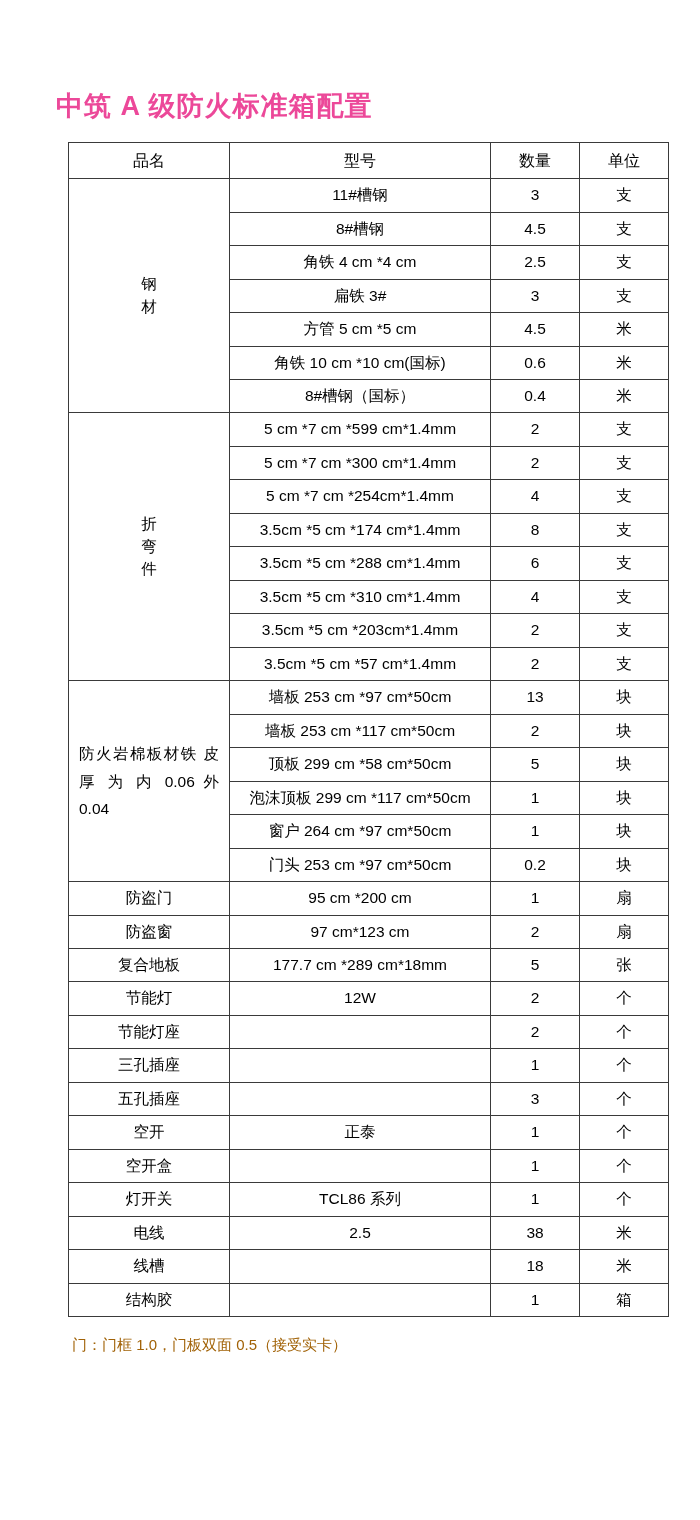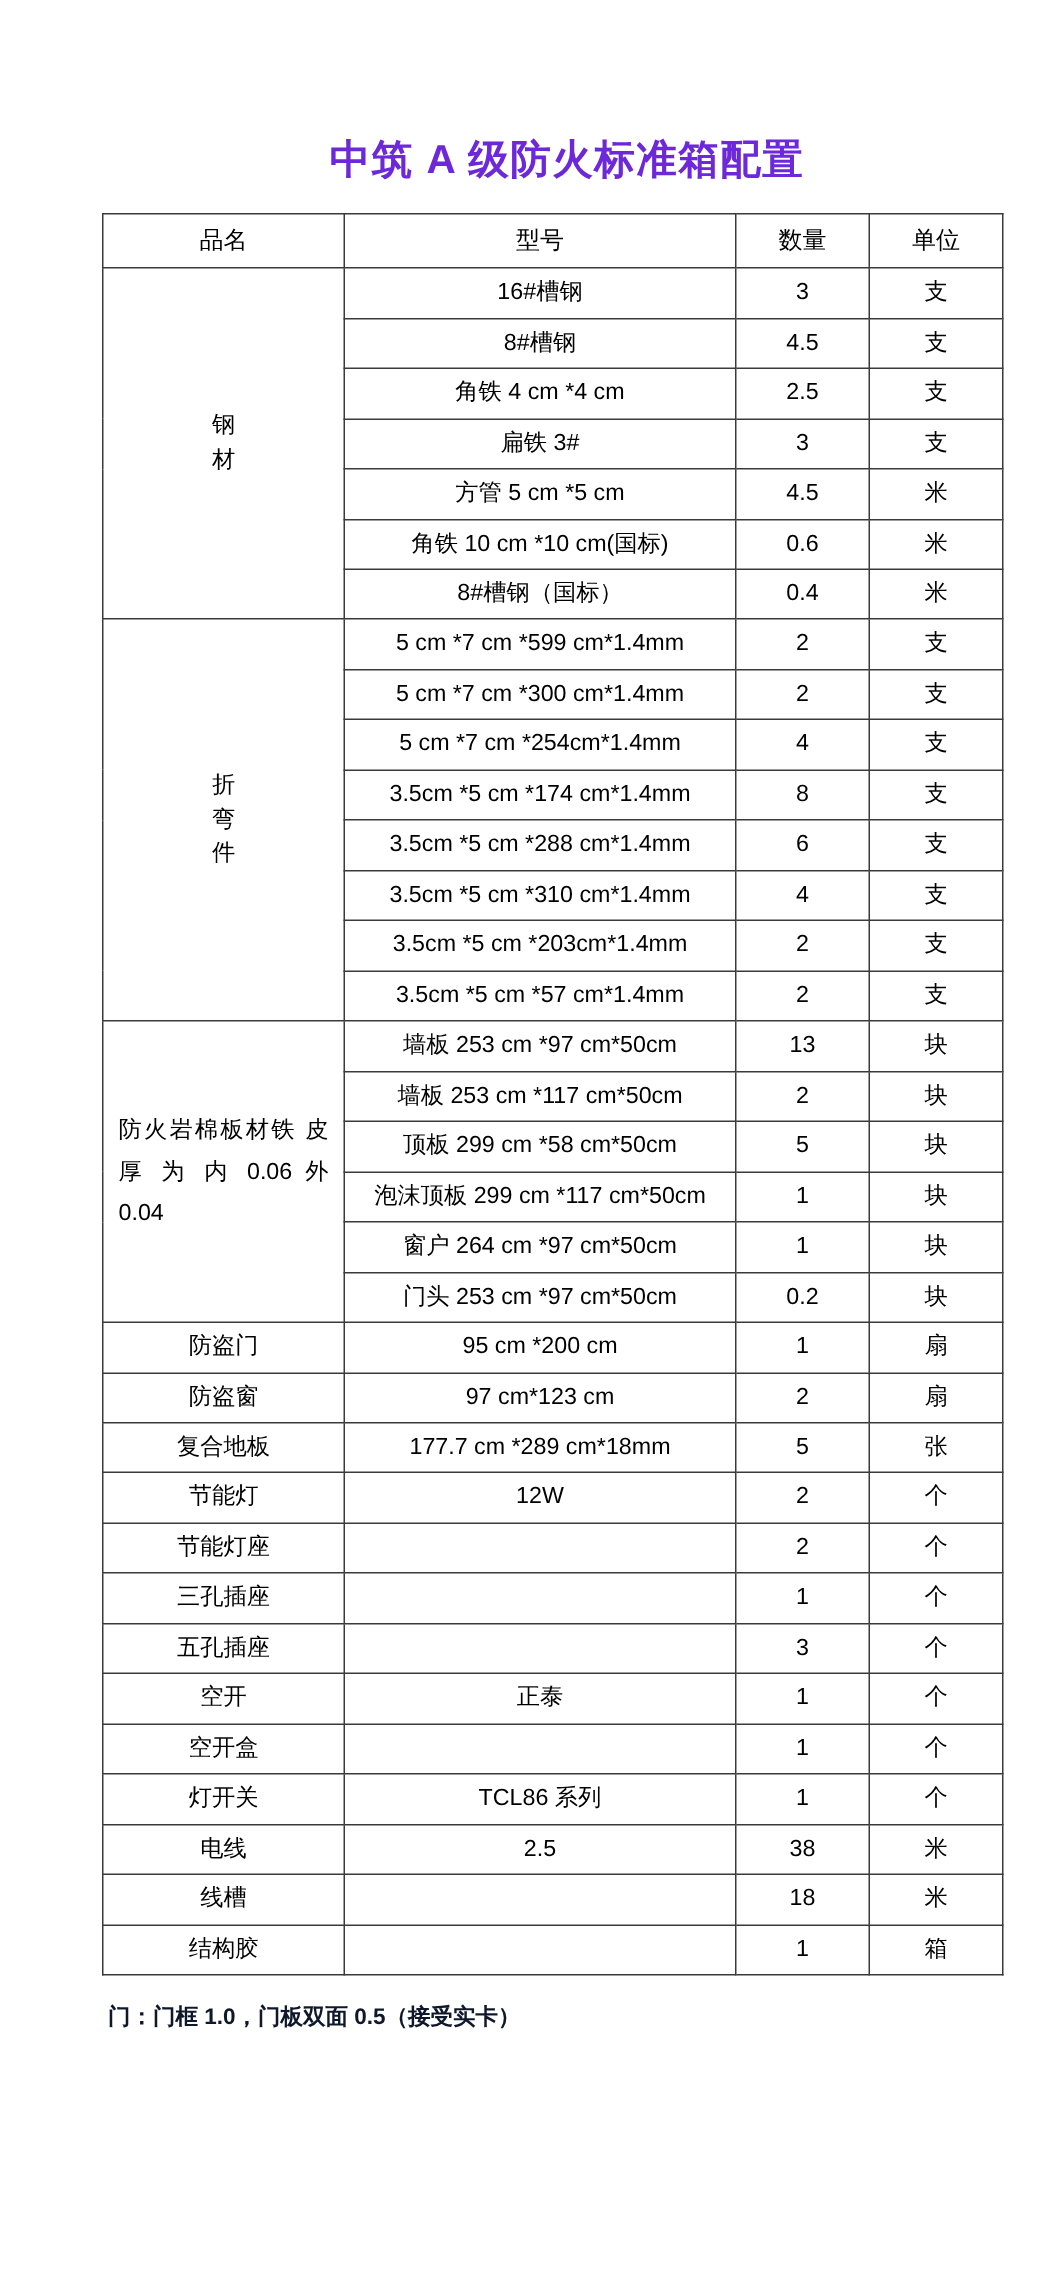--- a/index.html
+++ b/index.html
@@ -15,27 +15,26 @@
     -webkit-font-smoothing: antialiased;
   }
   .page {
     width: 700px;
     min-height: 1520px;
     box-sizing: border-box;
     padding: 88px 0 0 0;
     position: relative;
   }
   .doc-title {
-    text-align: center;
     font-size: 27px;
     font-weight: bold;
     letter-spacing: 1px;
     margin: 0 0 18px 0;
     padding-left: 56px;
-    color: #6d28d9;
+    color: #ec4899;
   }
   table.config-table {
     border-collapse: collapse;
     width: 531px;
     margin: 0 auto 0 68px;
     table-layout: fixed;
   }
   table.config-table td {
     border: 1px solid #3a3a3a;
     font-size: 15.5px;
@@ -65,22 +64,21 @@
     text-align-last: justify;
     padding: 4px 10px;
   }
   td.two-line {
     line-height: 1.5;
   }
   .footnotes {
     margin: 14px 0 0 72px;
     font-size: 15px;
     line-height: 1.9;
-    color: #0f172a;
-    font-weight: bold;
+    color: #a16207;
   }
   .footnotes div {
     white-space: nowrap;
   }
 </style>
 </head>
 <body>
 
 <div class="page">
 
@@ -93,21 +91,21 @@
         <td class="col-model">型号</td>
         <td class="col-qty">数量</td>
         <td class="col-unit">单位</td>
       </tr>
 
       <tr>
         <td class="col-name group-cell" rowspan="7">
           <div>钢</div>
           <div>材</div>
         </td>
-        <td class="col-model">16#槽钢</td>
+        <td class="col-model">11#槽钢</td>
         <td class="col-qty">3</td>
         <td class="col-unit">支</td>
       </tr>
       <tr>
         <td class="col-model">8#槽钢</td>
         <td class="col-qty">4.5</td>
         <td class="col-unit">支</td>
       </tr>
       <tr>
         <td class="col-model">角铁 4 cm *4 cm</td>

